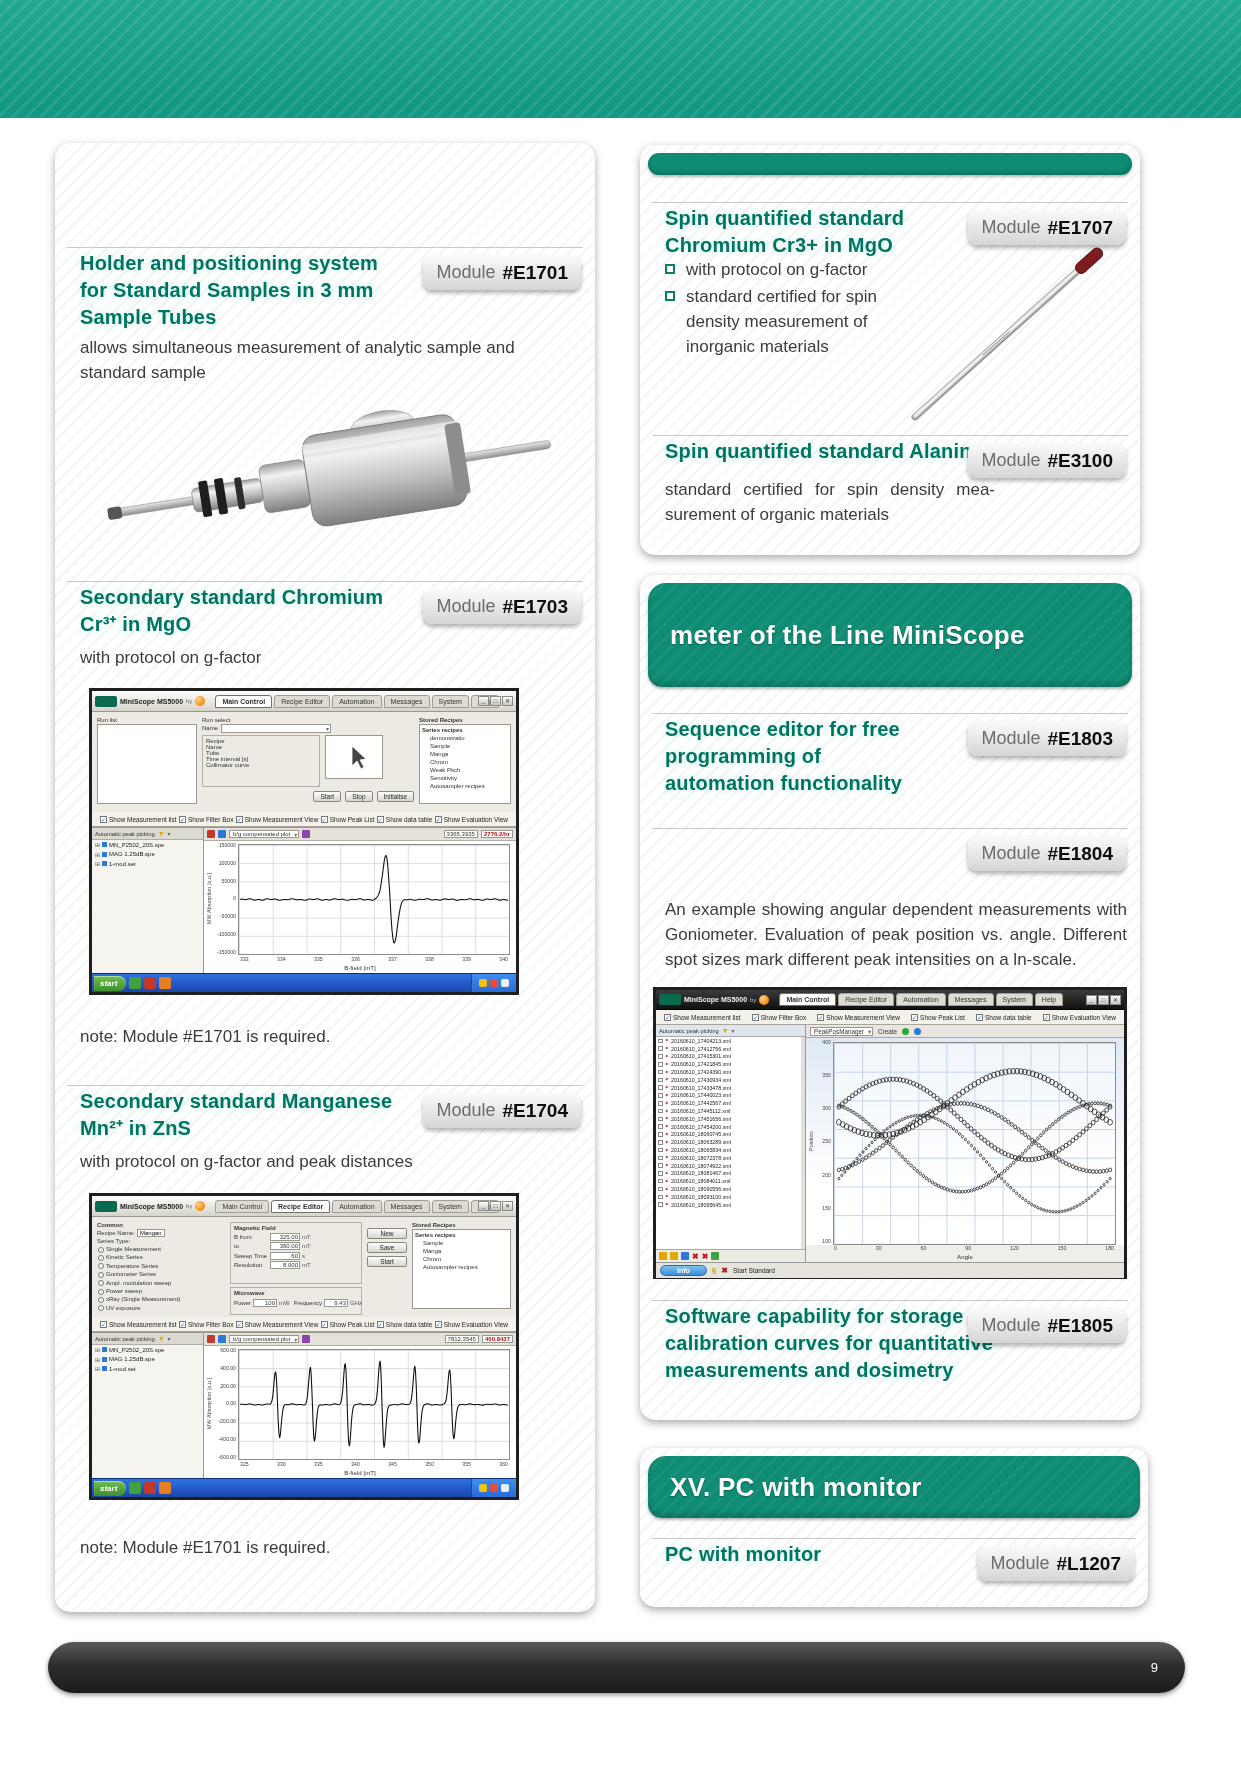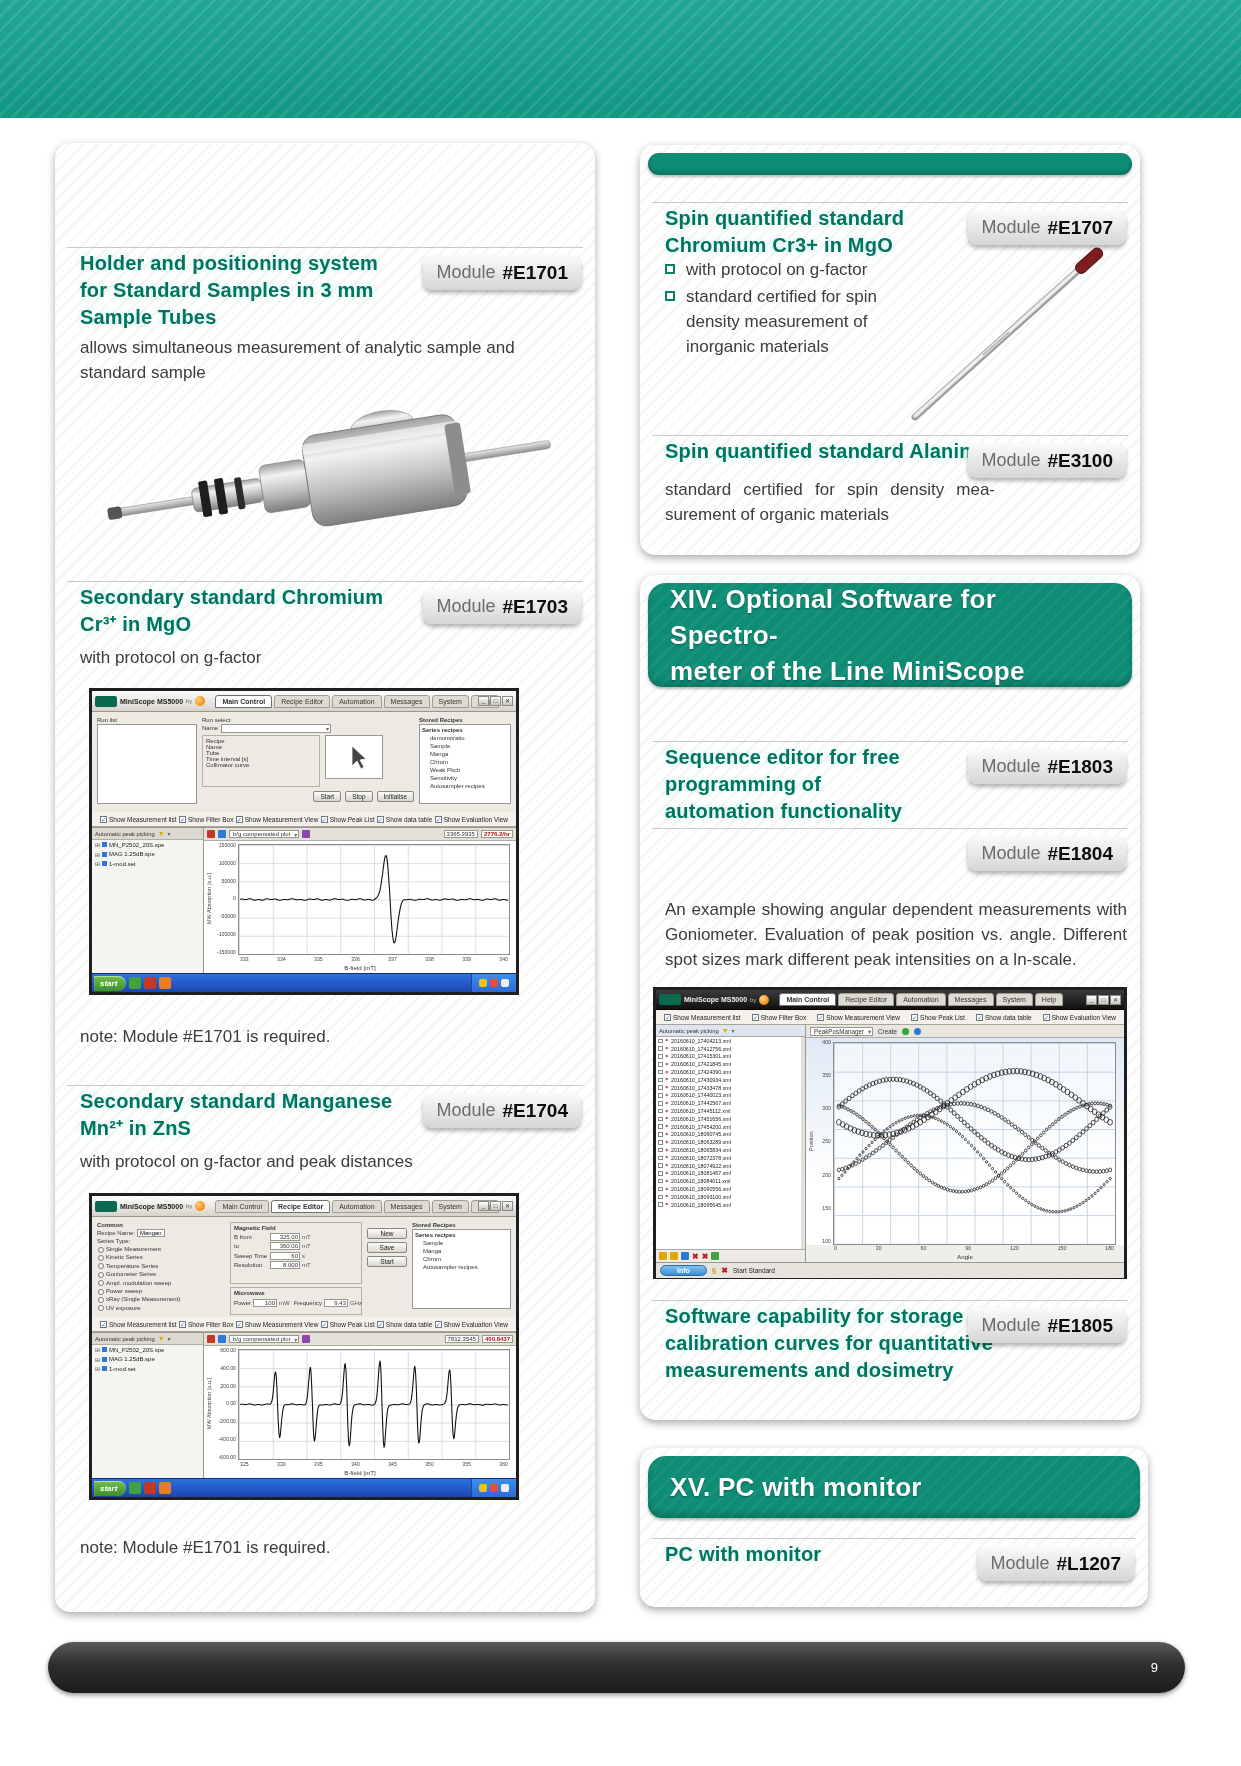--- a/index.html
+++ b/index.html
@@ -672,25 +672,24 @@
       <span>Module</span>
       <b>#E3100</b>
     </div>
   </div>
   <div class="body-text jline" style="top:332px;left:25px;width:330px">standard certified for spin density mea-</div>
   <div class="body-text" style="top:357px;left:25px;width:330px">surement of organic materials</div>
 </div>
 
 <div class="panel p-rmid">
   <div class="sec-header" style="top:8px;height:104px">
-    <div>XIV. Optional Software for Spectro-</div>
     <div>meter of the Line MiniScope</div>
   </div>
 
-  <div class="entry" style="top:166px">
+  <div class="entry" style="top:138px">
     <div class="e-title w260">Sequence editor for free programming of automation functionality</div>
     <div class="badge">
       <span>Module</span>
       <b>#E1803</b>
     </div>
   </div>
 
   <div class="entry" style="top:253px">
     <div class="badge">
       <span>Module</span>

